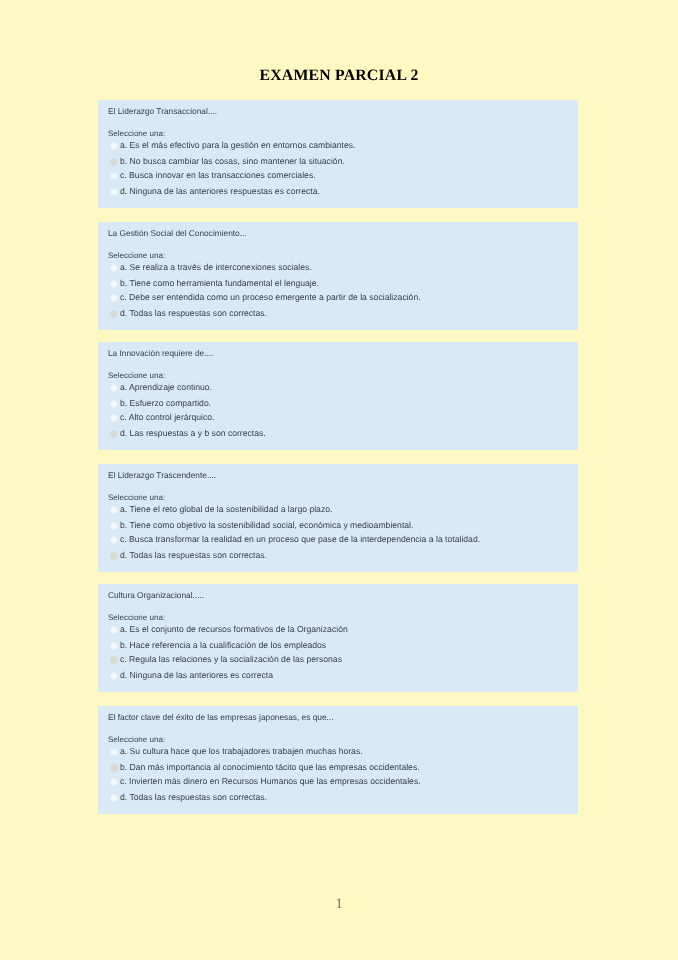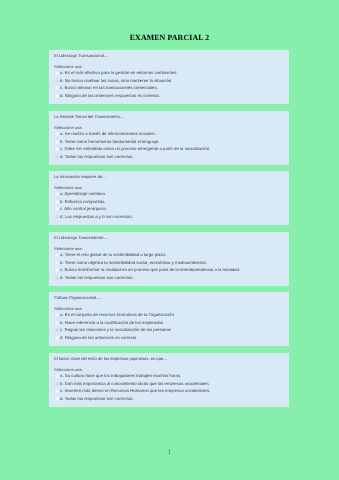--- a/index.html
+++ b/index.html
@@ -1,17 +1,17 @@
 <!DOCTYPE html>
 <html><head>
 <meta charset="utf-8">
 <style>
   html,body{margin:0;padding:0;}
   body{width:339px;height:480px;background:#ffffff;font-family:"Liberation Sans",sans-serif;overflow:hidden;-webkit-font-smoothing:antialiased;text-rendering:geometricPrecision;}
-  .page{position:relative;width:339px;height:480px;background:#86efac;}
+  .page{position:relative;width:339px;height:480px;background:#fef9c3;}
   .doc-title{will-change:transform;position:absolute;left:0;top:34.0px;width:339px;text-align:center;font-family:"Liberation Serif",serif;font-weight:bold;font-size:7.9px;line-height:1;letter-spacing:0.1px;color:#000;}
   .questions{position:absolute;left:48.6px;top:49.6px;width:240px;height:360px;}
   .qblock{position:absolute;left:0;background:#d9e9f6;width:240.4px;height:54.3px;transform:translateZ(0);}
   .qtext{will-change:transform;position:absolute;left:5.8px;top:4.4px;font-size:4.17px;color:#3b4149;line-height:1;white-space:nowrap;}
   .sel{will-change:transform;position:absolute;left:5.8px;top:15.1px;font-size:4.03px;color:#3b4149;line-height:1;white-space:nowrap;}
   .opts{position:absolute;left:0;top:0;margin:0;padding:0;list-style:none;}
   .opt{will-change:transform;position:absolute;left:6.6px;display:flex;align-items:center;font-size:4.32px;color:#3b4149;line-height:1;white-space:nowrap;}
   .radio{width:4px;height:4px;border-radius:50%;background:radial-gradient(circle,#fbfdfe 0%,#f2f7fa 45%,#dde9f2 75%,rgba(217,233,246,0) 100%);margin-right:1.0px;flex:none;}
   .radio.on{background:radial-gradient(circle,#d8d6d2 0%,#dcdad6 45%,#dcdcda 75%,rgba(217,233,246,0) 100%);}
   .pagenum{will-change:transform;position:absolute;left:0;top:449.3px;width:339px;text-align:center;font-family:"Liberation Serif",serif;font-size:7.2px;line-height:1;color:#6d6d6d;}

